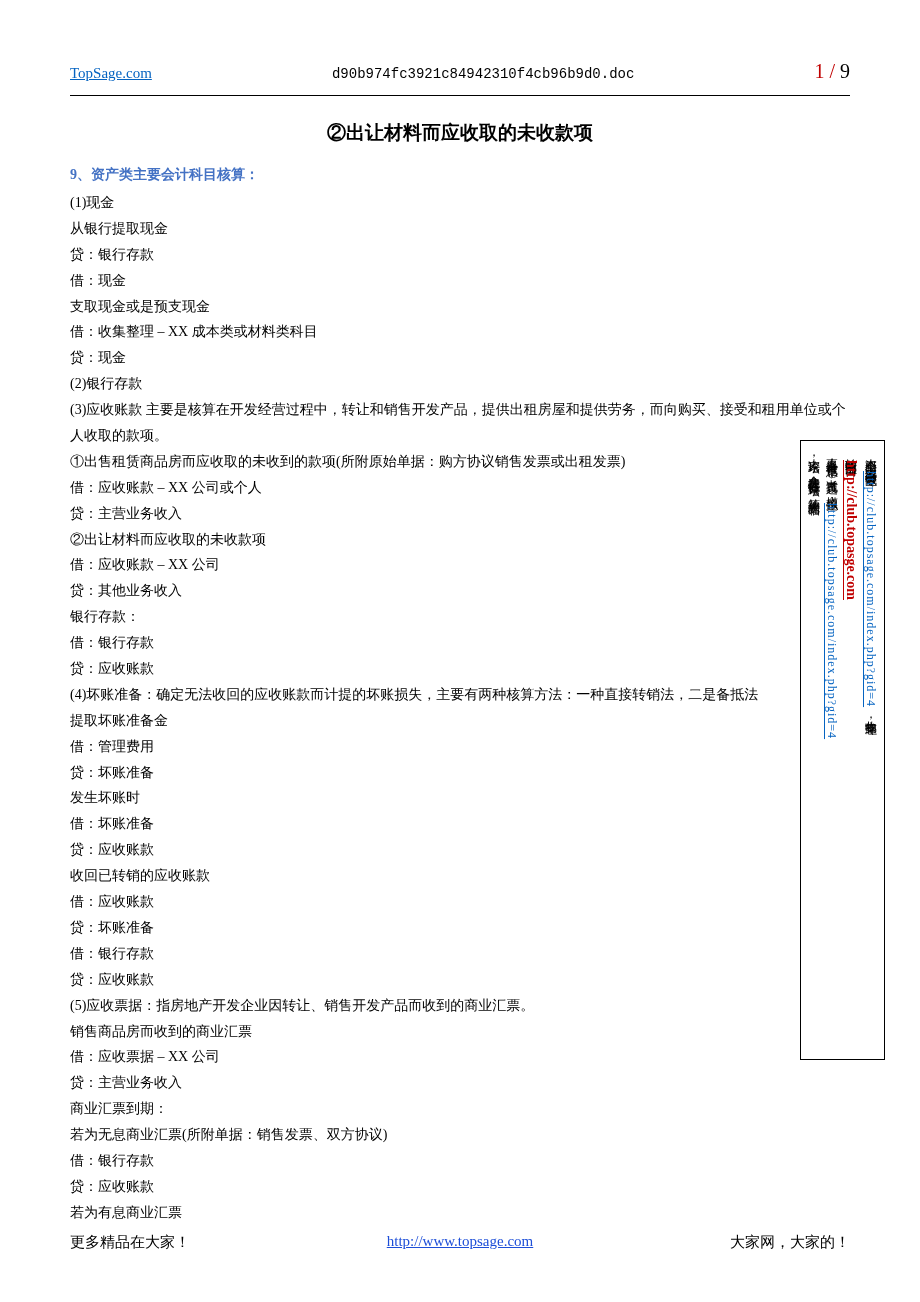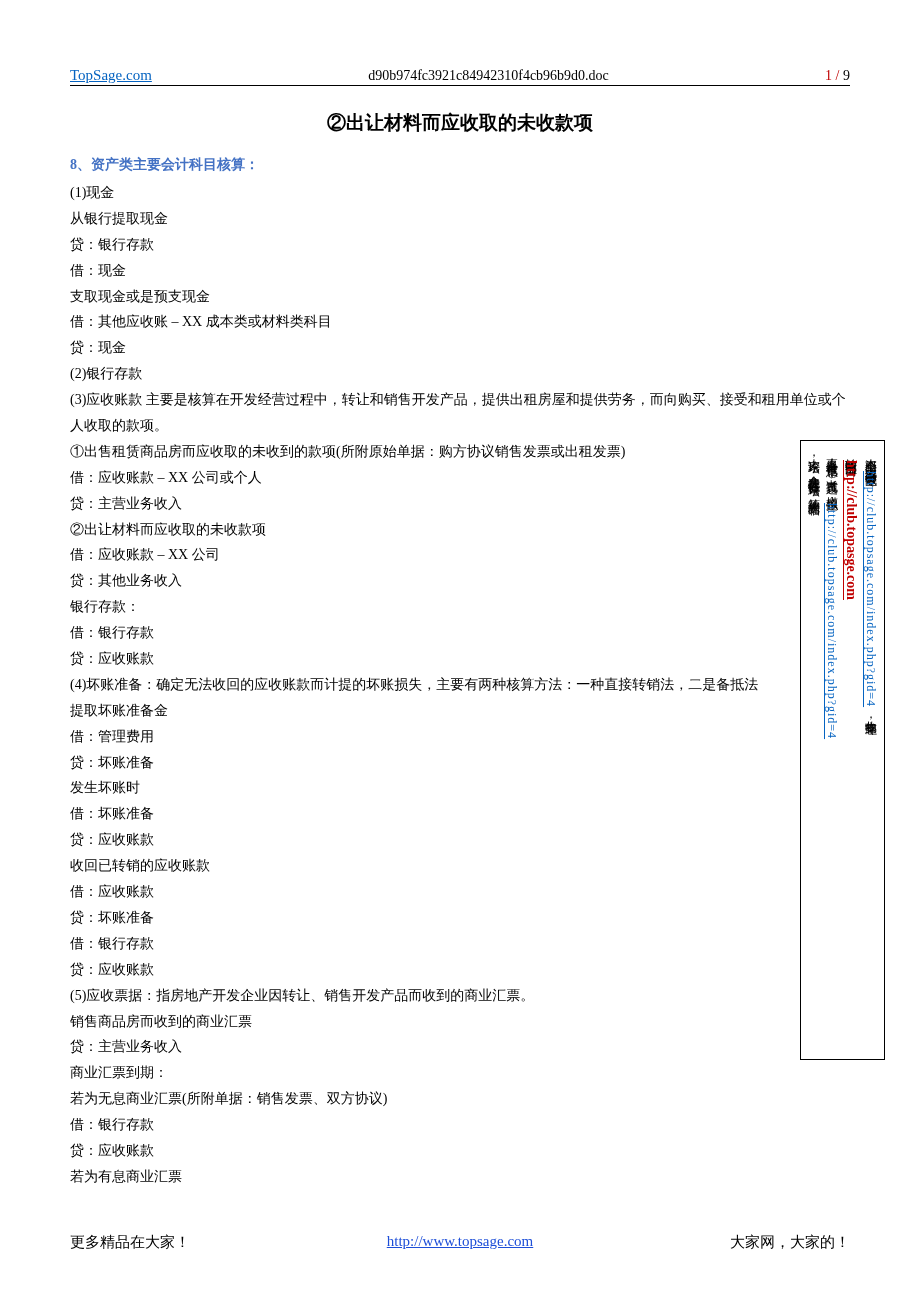--- a/index.html
+++ b/index.html
@@ -11,37 +11,36 @@
       position: relative;
       padding: 60px 70px 50px 70px;
       font-size: 14px;
       color: #000;
     }
     .header {
       display: flex;
       justify-content: space-between;
       align-items: baseline;
       border-bottom: 1.5px solid #000;
-      padding-bottom: 1px;
+      padding-bottom: 12px;
       margin-bottom: 24px;
     }
     .header-left {
       color: #0563c1;
       text-decoration: underline;
       font-family: "Times New Roman", serif;
       font-size: 15px;
     }
     .header-center {
-      font-family: Liberation Serif, serif;
+      font-family: Liberation Mono, monospace;
       font-size: 14px;
     }
     .header-right {
       font-family: "Times New Roman", serif;
-      font-size: 14px;
-      margin-top: 8px;
+      font-size: 20px;
     }
     .header-right .cur { color: #c00000; }
     .header-right .sep { color: #c00000; }
     .header-right .total { color: #000; }
     .title {
       text-align: center;
       font-size: 19px;
       font-weight: bold;
       margin-bottom: 20px;
       font-family: "SimSun", "宋体", serif;
@@ -108,29 +107,29 @@
 <div class="header">
   <a class="header-left">TopSage.com</a>
   <span class="header-center">d90b974fc3921c84942310f4cb96b9d0.doc</span>
   <span class="header-right">
     <span class="cur">1</span><span class="sep"> / </span><span class="total">9</span>
   </span>
 </div>
 
 <h1 class="title">②出让材料而应收取的未收款项</h1>
 
-<div class="section-h">8、资产类主要会计科目核算：</div>
+<div class="section-h">9、资产类主要会计科目核算：</div>
 
 <div class="body-text">
   <p>(1)现金</p>
   <p>从银行提取现金</p>
   <p>贷：银行存款</p>
   <p>借：现金</p>
   <p>支取现金或是预支现金</p>
-  <p>借：其他应收账 – XX 成本类或材料类科目</p>
+  <p>借：收集整理 – XX 成本类或材料类科目</p>
   <p>贷：现金</p>
   <p>(2)银行存款</p>
   <p>(3)应收账款 主要是核算在开发经营过程中，转让和销售开发产品，提供出租房屋和提供劳务，而向购买、接受和租用单位或个人收取的款项。</p>
   <p>①出售租赁商品房而应收取的未收到的款项(所附原始单据：购方协议销售发票或出租发票)</p>
   <p>借：应收账款 – XX 公司或个人</p>
   <p>贷：主营业务收入</p>
   <p>②出让材料而应收取的未收款项</p>
   <p>借：应收账款 – XX 公司</p>
   <p>贷：其他业务收入</p>
   <p>银行存款：</p>
@@ -143,20 +142,21 @@
   <p>发生坏账时</p>
   <p>借：坏账准备</p>
   <p>贷：应收账款</p>
   <p>收回已转销的应收账款</p>
   <p>借：应收账款</p>
   <p>贷：坏账准备</p>
   <p>借：银行存款</p>
   <p>贷：应收账款</p>
   <p>(5)应收票据：指房地产开发企业因转让、销售开发产品而收到的商业汇票。</p>
   <p>销售商品房而收到的商业汇票</p>
+  <p>借：应收票据 – XX 公司</p>
   <p>贷：主营业务收入</p>
   <p>商业汇票到期：</p>
   <p>若为无息商业汇票(所附单据：销售发票、双方协议)</p>
   <p>借：银行存款</p>
   <p>贷：应收账款</p>
   <p>若为有息商业汇票</p>
 </div>
 
 <div class="sidebar">
   <div class="vcol">

